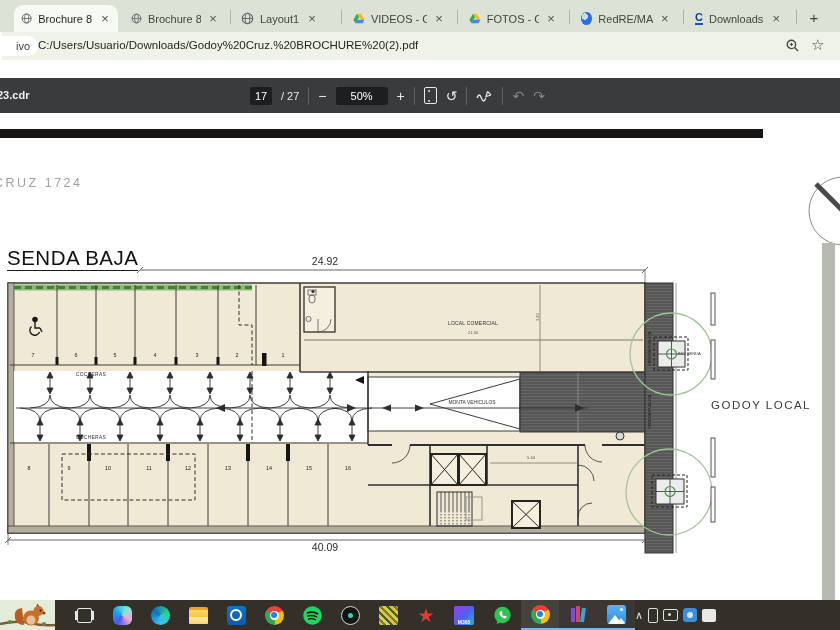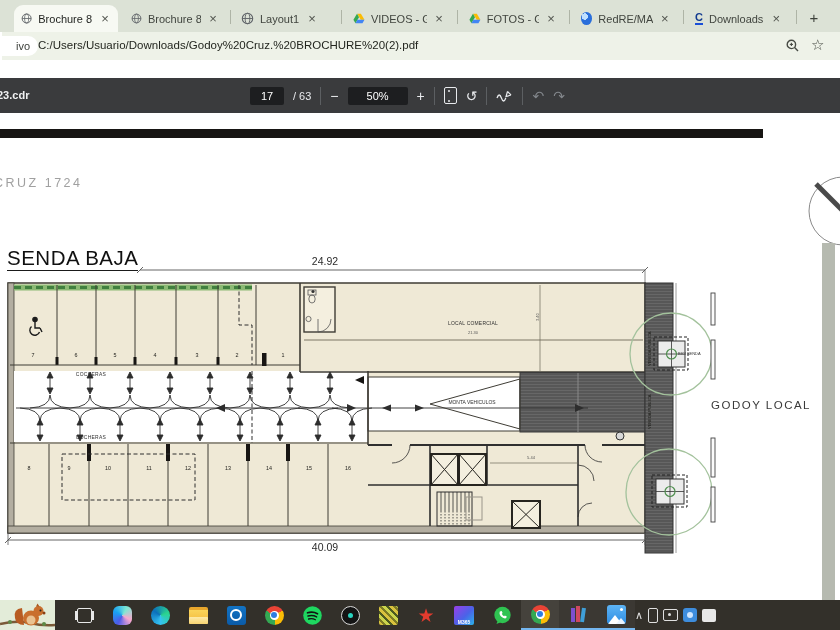--- a/index.html
+++ b/index.html
@@ -26,21 +26,21 @@
   .url{position:absolute;left:36px;top:7px;font-size:11.5px;color:#23261f;}
   .addr-ic{position:absolute;top:6px;}
   
   #bookstrip{position:absolute;left:0;top:60px;width:840px;height:18px;background:#ffffff;}
   
   #pdfbar{position:absolute;left:0;top:78px;width:840px;height:35px;background:#3a3b3d;color:#e8eaed;}
   #pdfbar .fname{position:absolute;left:-3px;top:11px;font-size:11px;font-weight:bold;color:#f0f1f2;}
   .pdfctr{position:absolute;left:250px;top:0;height:35px;display:flex;align-items:center;gap:9px;}
   .darkbox{background:#1d1e20;border-radius:2px;height:18px;display:flex;align-items:center;
            justify-content:center;font-size:11px;color:#fff;}
-  .pgbox{width:34px;} .zmbox{width:60px;}
+  .pgbox{width:22px;} .zmbox{width:52px;}
   .psep{width:1px;height:18px;background:#5c5f62;}
   .pbtn{font-size:14px;color:#e8eaed;line-height:16px;}
   .ghost{color:#83878c;}
   .fit-ic{width:11px;height:15px;border:1.5px solid #e8eaed;border-radius:2px;position:relative;}
   .fit-ic i{position:absolute;left:3.5px;width:2px;height:2px;background:#e8eaed;border-radius:50%;}
   .fit-ic i.t{top:1.5px;} .fit-ic i.b{bottom:1.5px;}
   .rot{font-size:14px;color:#e8eaed;}
   
   #content{position:absolute;left:0;top:113px;width:840px;height:487px;background:#fff;overflow:hidden;}
   .pl{position:absolute;color:#2f2f2f;line-height:1.1;}
@@ -190,21 +190,21 @@
       </svg>
     <span class="addr-ic" style="left:809px;top:4px;font-size:15px;color:#474b44;">☆</span>
   </div>
 
   <div id="bookstrip"></div>
 
   <div id="pdfbar">
     <div class="fname">23.cdr</div>
     <div class="pdfctr">
       <div class="darkbox pgbox">17</div>
-      <span style="font-size:11px;">/ 63</span>
+      <span style="font-size:11px;">/ 27</span>
       <span class="psep"></span>
       <span class="pbtn">−</span>
       <div class="darkbox zmbox">50%</div>
       <span class="pbtn">+</span>
       <span class="psep"></span>
       <span class="fit-ic">
           <i class="t"></i>
           <i class="b"></i>
         </span>
       <span class="rot">↺</span>

